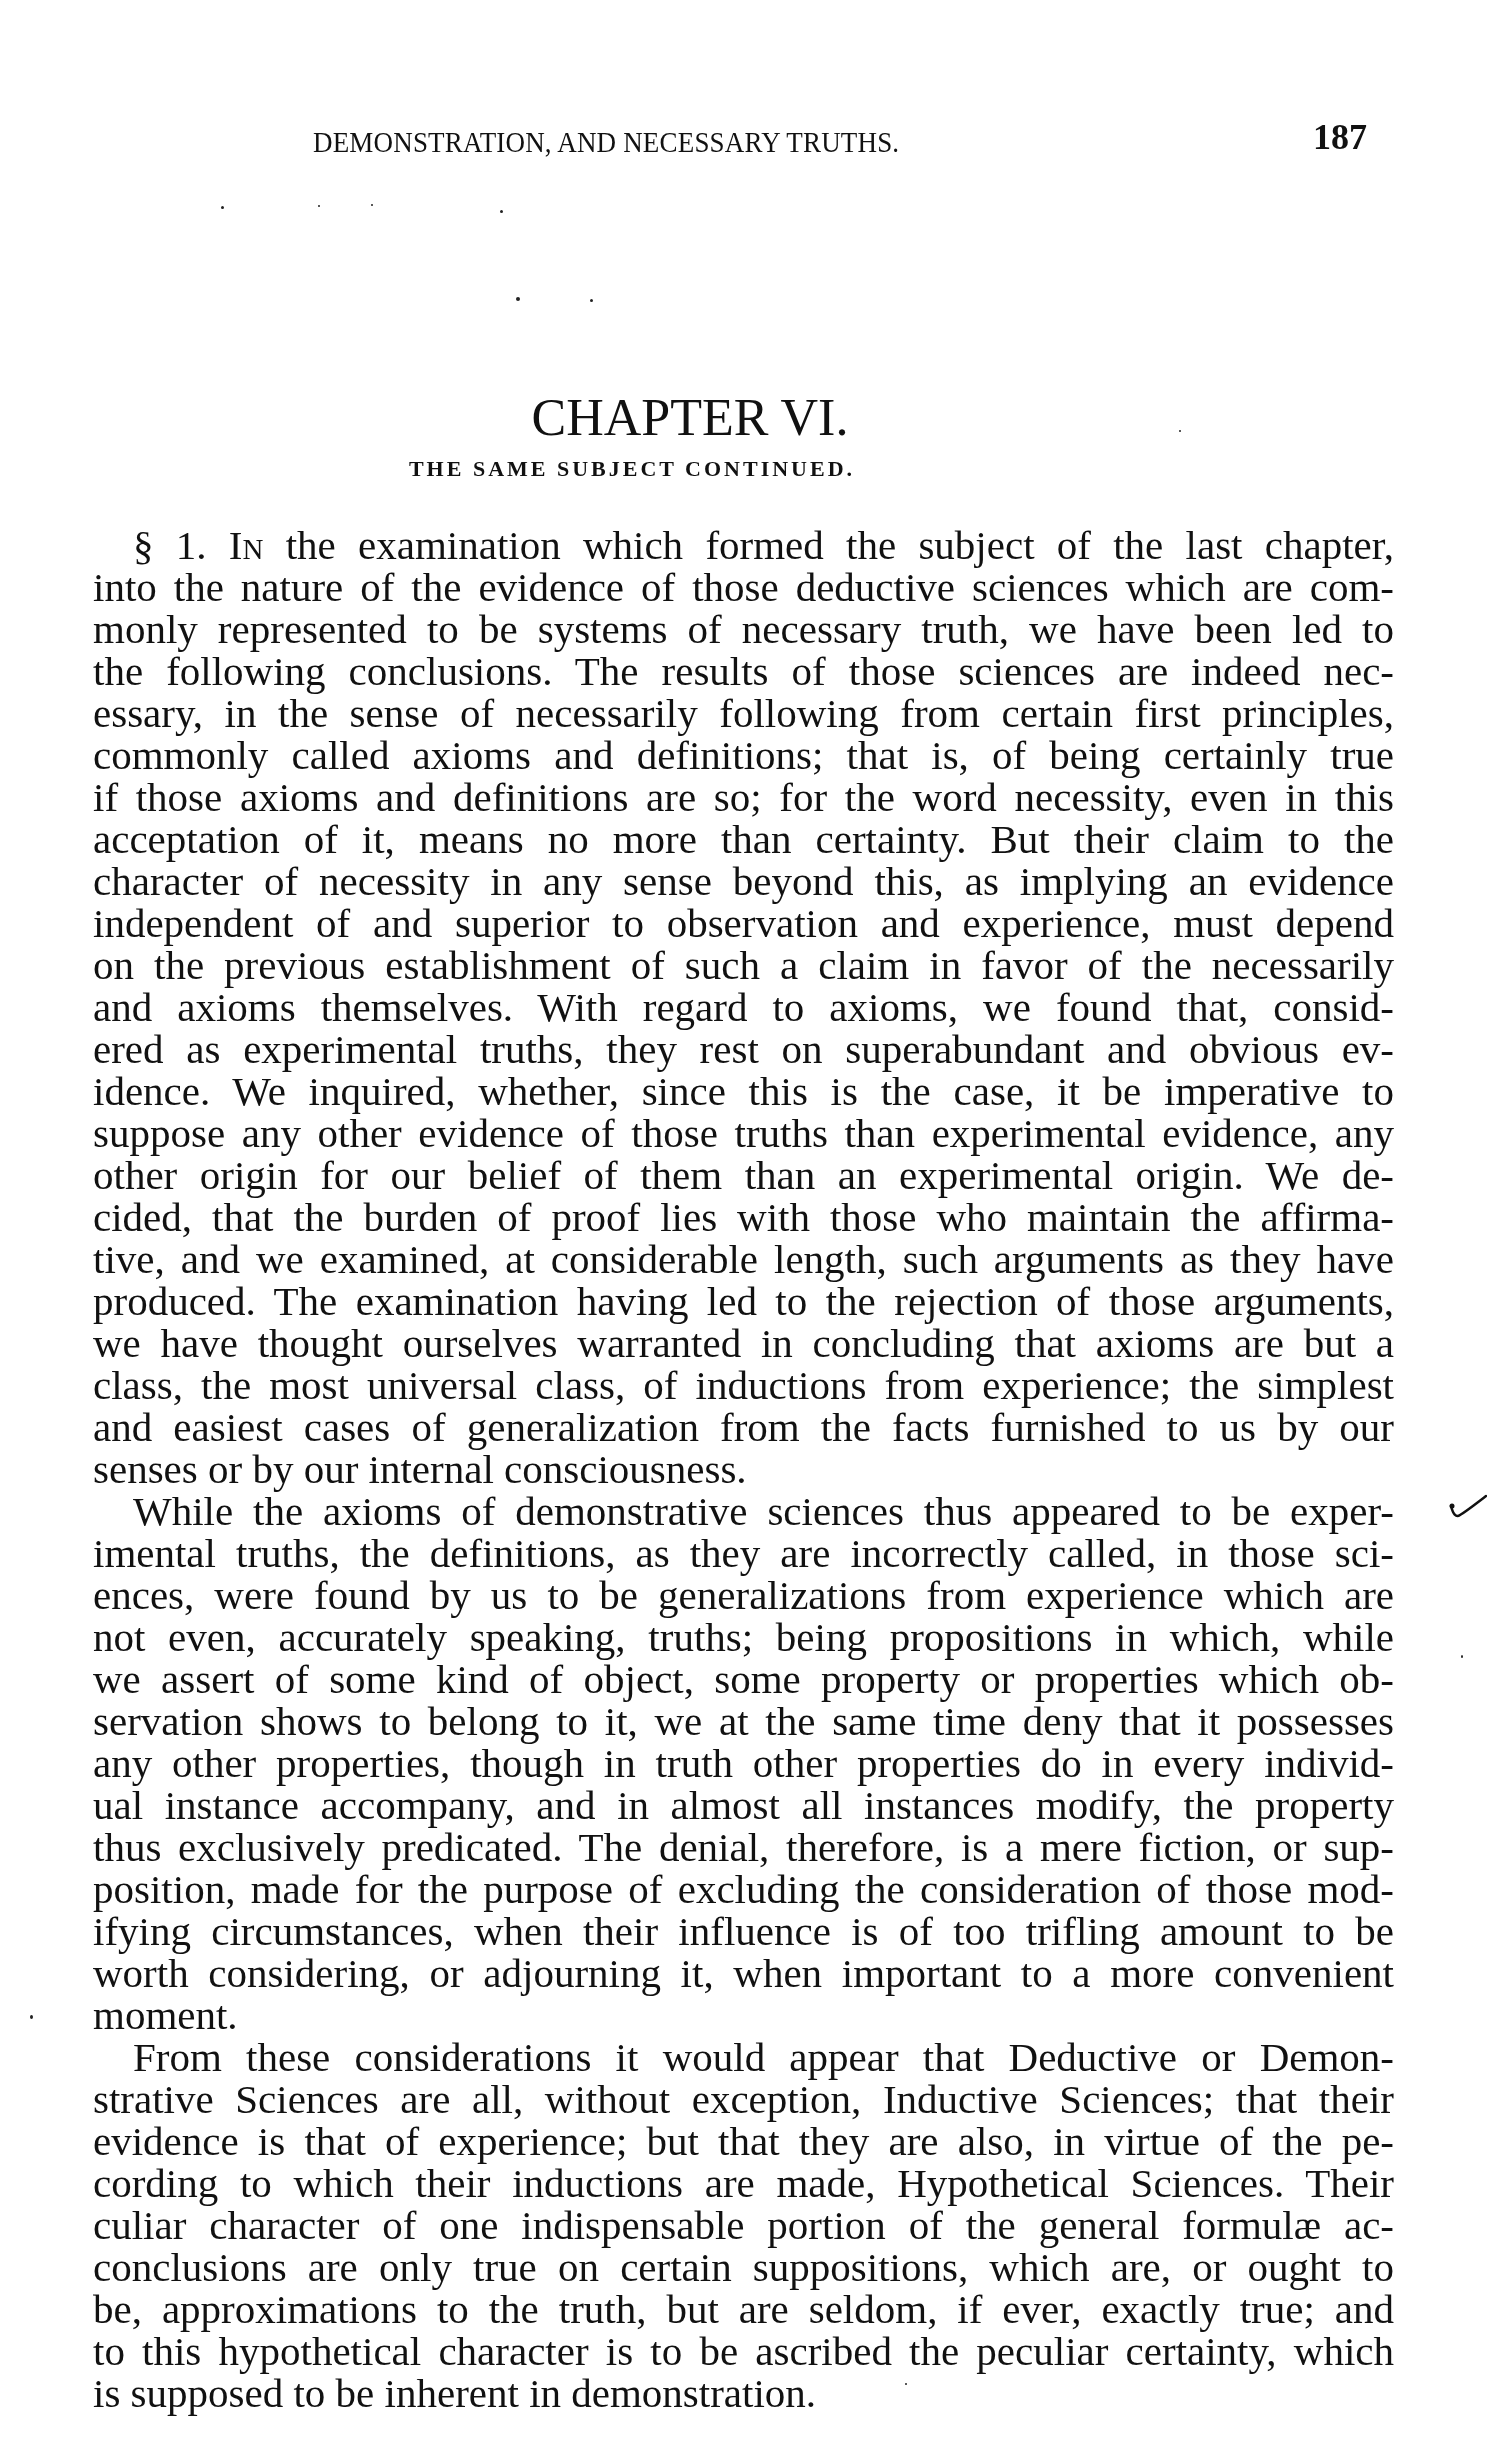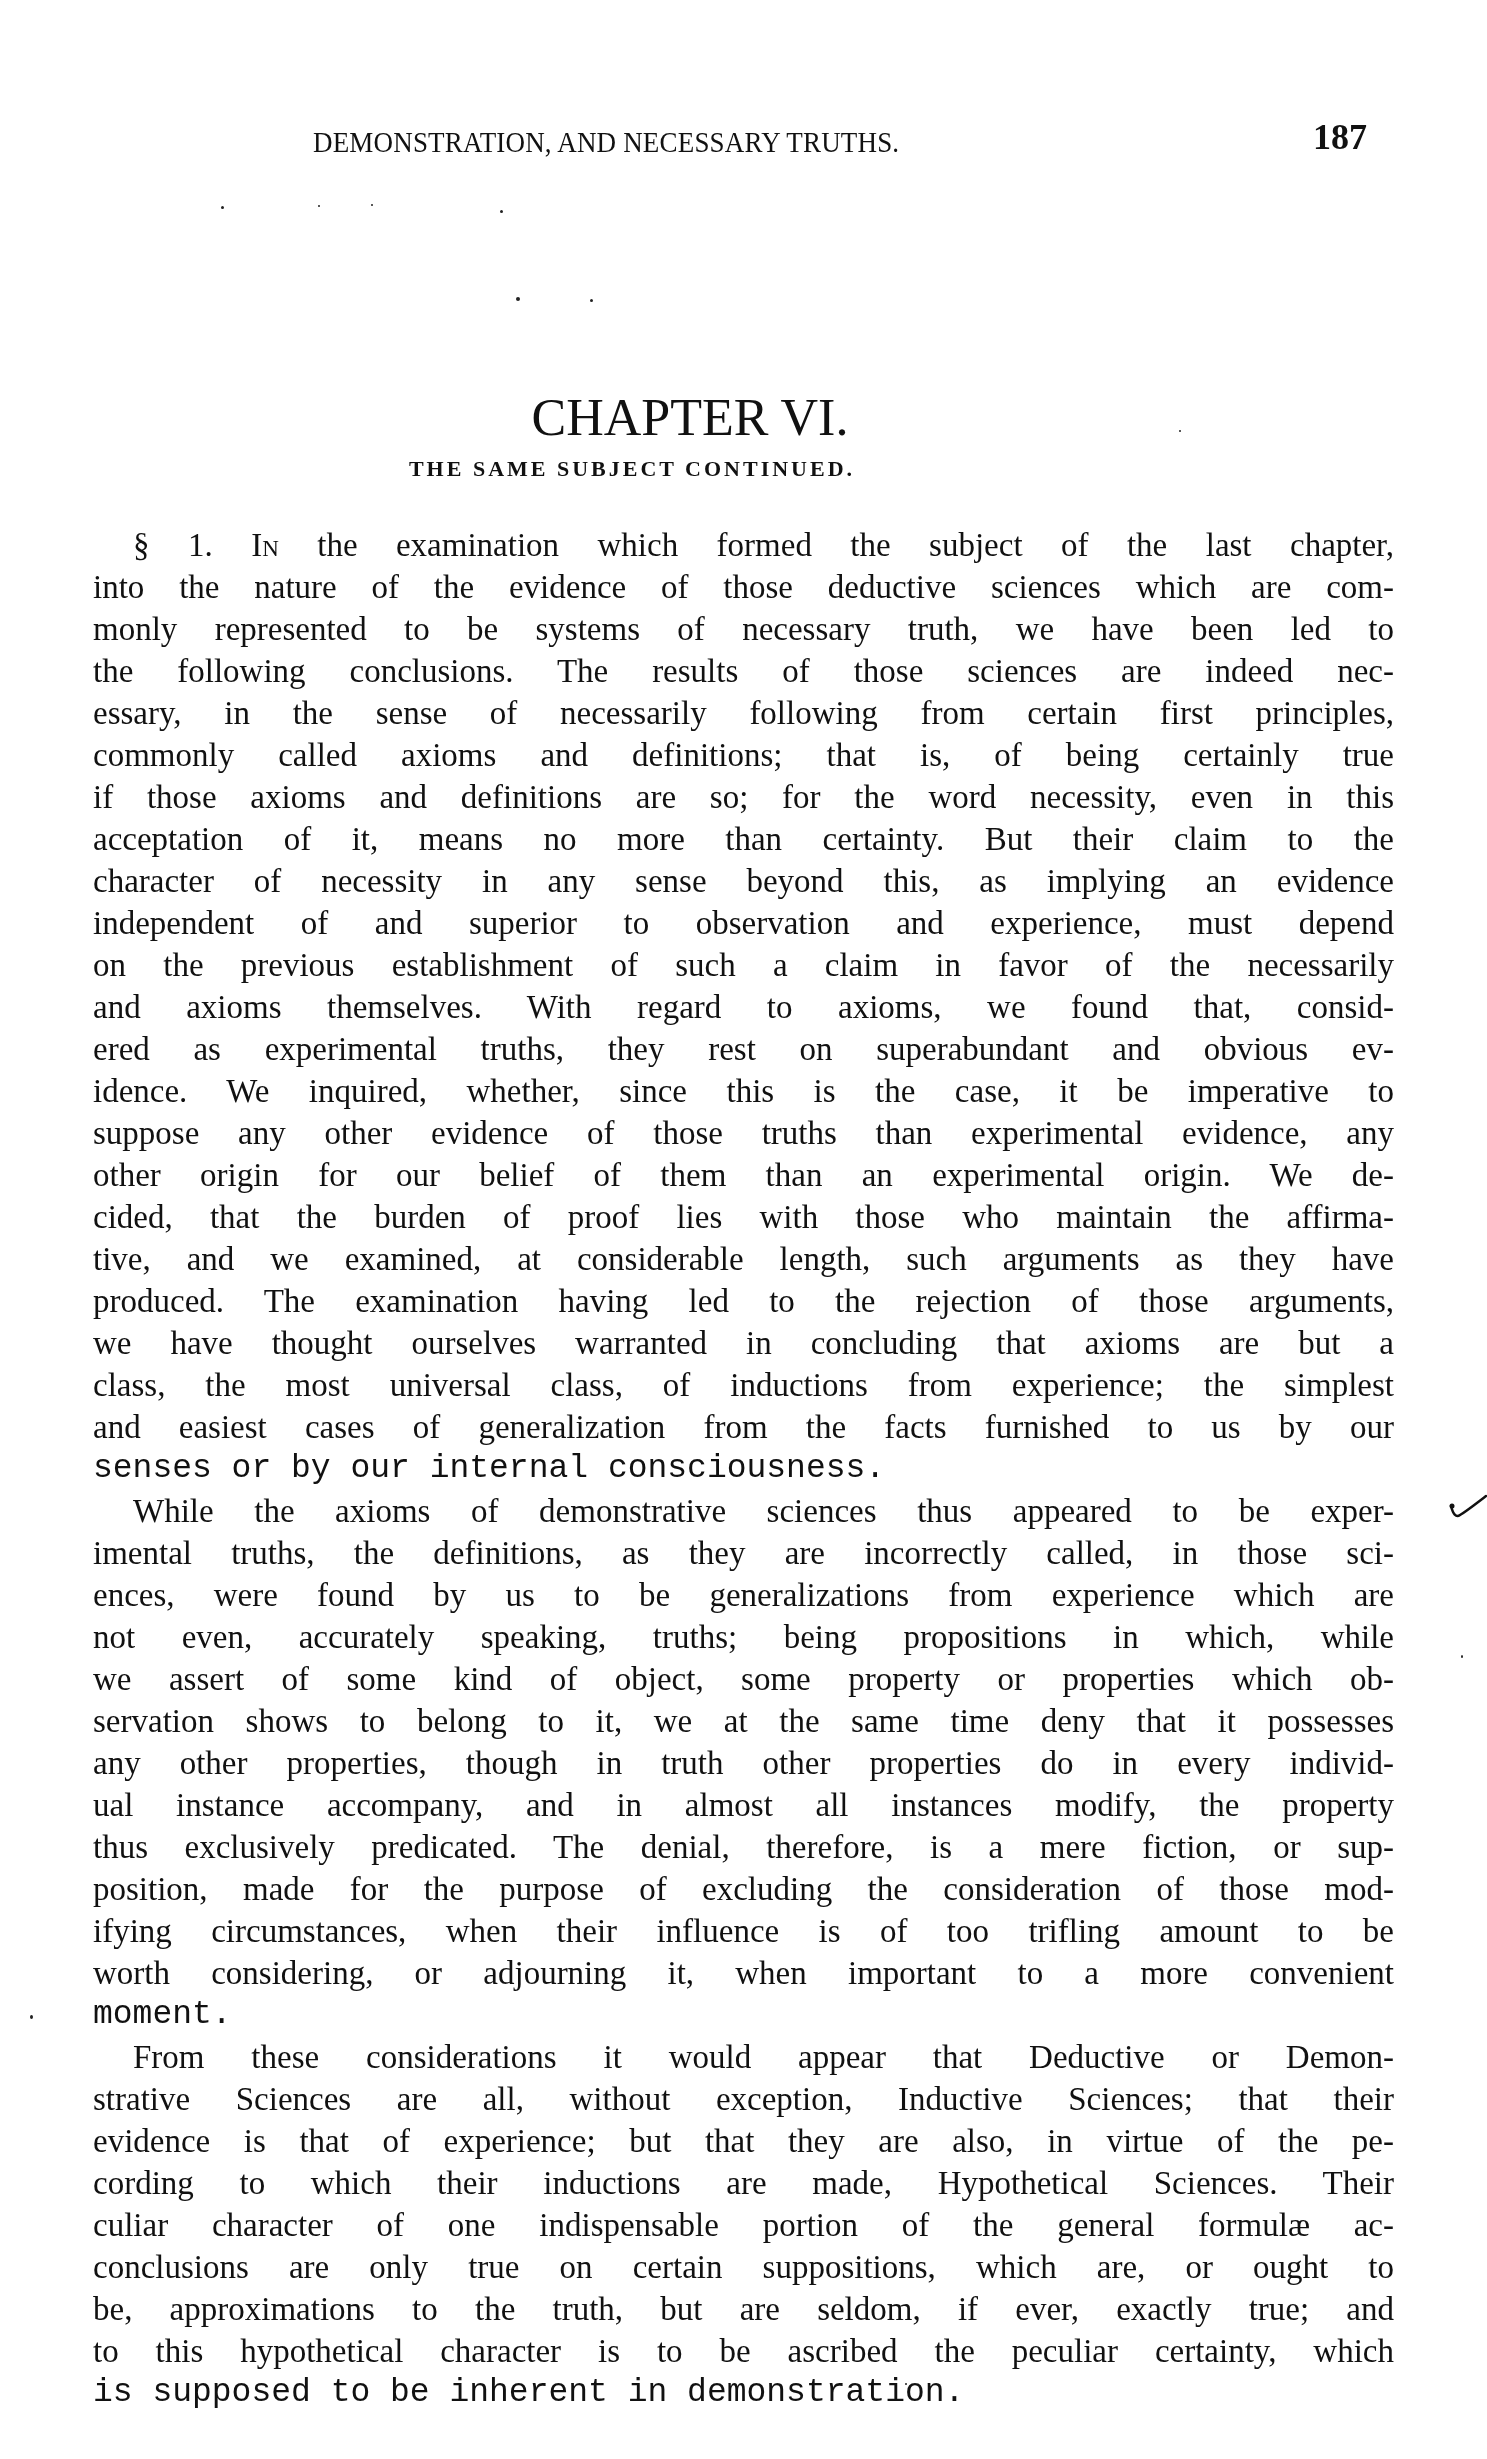--- a/index.html
+++ b/index.html
@@ -9,25 +9,25 @@
   .running-head { position:absolute; top:125px; left:313px; width:818px;
                   font-size:30px; letter-spacing:0.2px; white-space:nowrap; }
   .running-head .t { display:inline-block; transform:scaleX(0.9); transform-origin:left top; }
   .page-number { position:absolute; top:116px; left:1313px; font-size:36px; font-weight:bold; }
   .chapter-title { position:absolute; top:388px; left:0; width:1368px; text-align:center;
                    font-size:52px; padding-left:16px; }
   .chapter-title span { position:relative; left:-10px; }
   .chapter-subtitle { position:absolute; top:456px; left:0; width:1280px; text-align:center;
                       font-size:22px; font-weight:bold; letter-spacing:3px; }
   .chapter-subtitle span { position:relative; left:-8px; }
-  .body-text { position:absolute; top:524px; left:93px; width:1301px; font-size:33px;
+  .body-text { position:absolute; top:524px; left:93px; width:1301px; font-size:41px;
                line-height:42px; }
   .line { display:block; white-space:nowrap; text-align:justify; text-align-last:justify;
           height:42px; overflow:visible; }
-  .line.last { text-align-last:left;font-family:Liberation Mono, monospace; }
+  .line.last { text-align-last:left; }
   .line.indent { padding-left:40px; }
   .smallcaps { font-variant:small-caps; }
   .mark { position:absolute; }
   .speck { position:absolute; width:3px; height:3px; background:#222; border-radius:50%; }
 </style>
 </head>
 <body>
 
 <div class="page">
 

